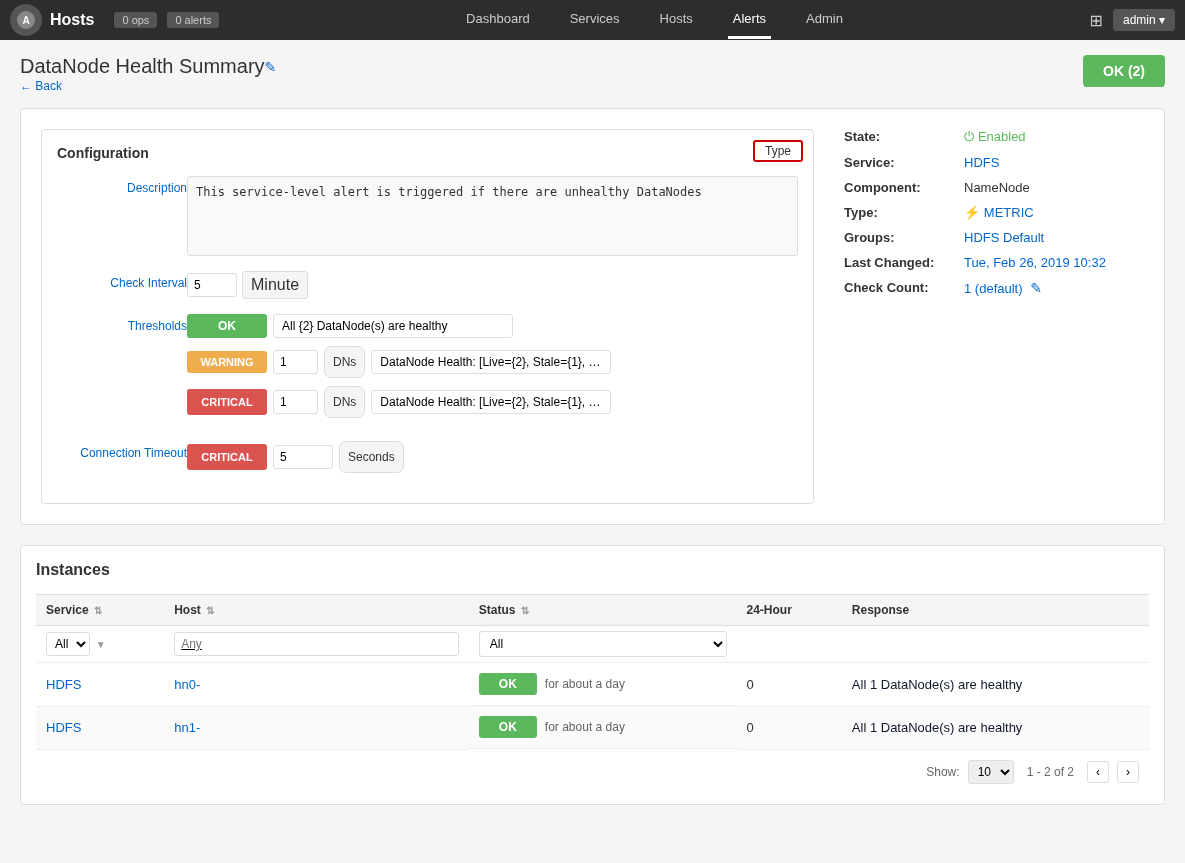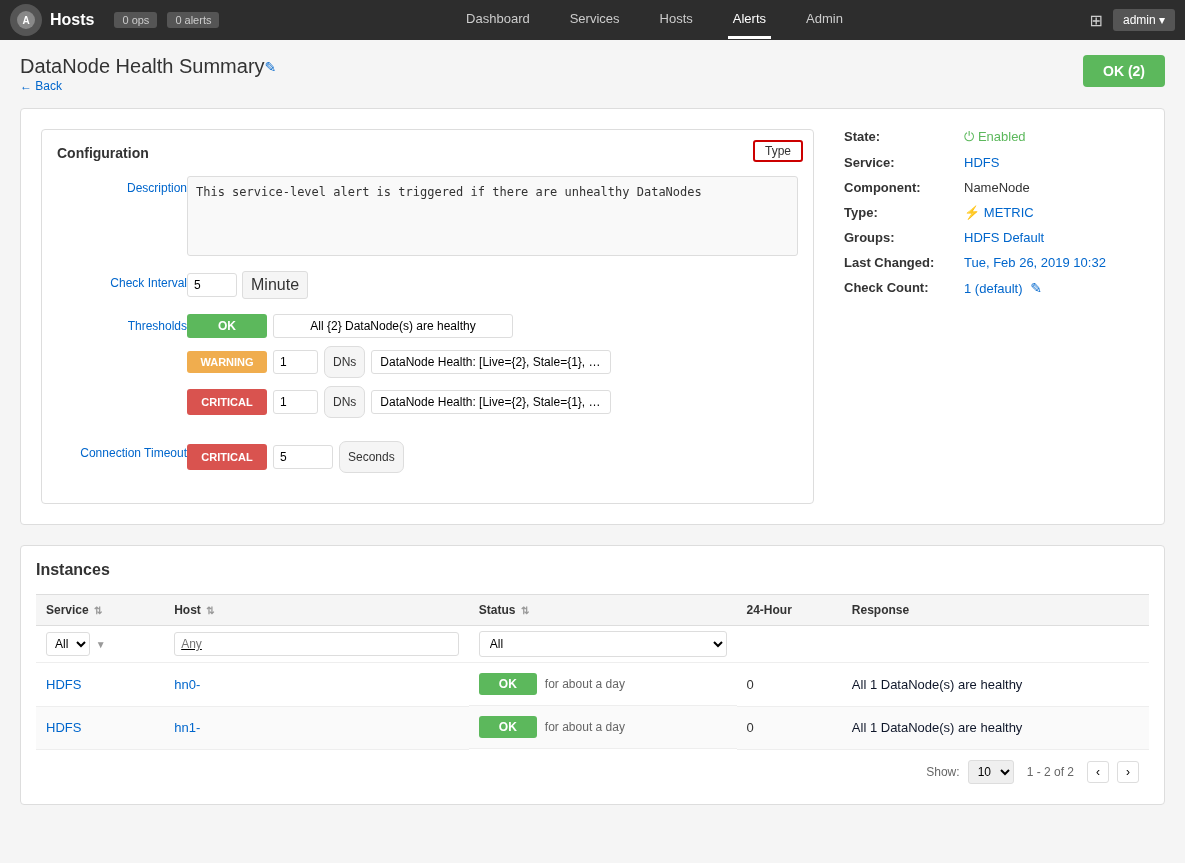--- a/index.html
+++ b/index.html
@@ -220,21 +220,20 @@
     .threshold-text {
       border: 1px solid #ddd;
       padding: 4px 8px;
       font-size: 12px;
       border-radius: 3px;
       background: #fff;
       width: 240px;
       overflow: hidden;
       white-space: nowrap;
       text-overflow: ellipsis;
-      text-align: center;
     }
     .timeout-input {
       width: 60px;
       border: 1px solid #ddd;
       padding: 4px 6px;
       font-size: 12px;
       border-radius: 3px;
     }
 
     

